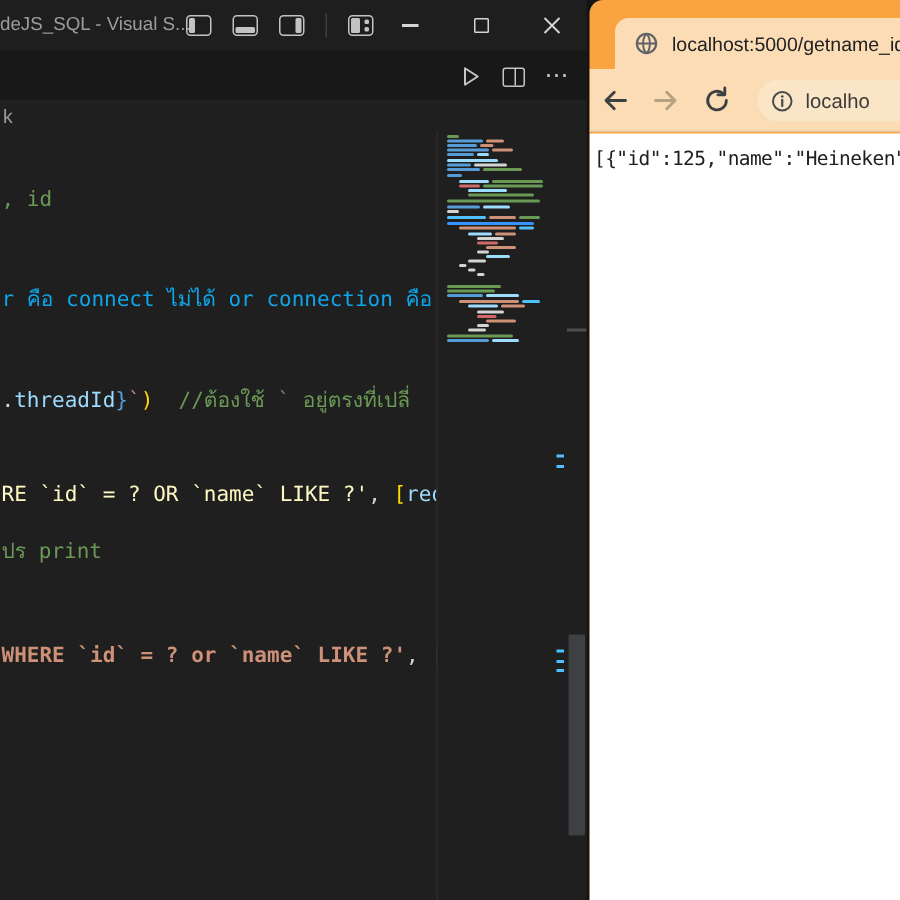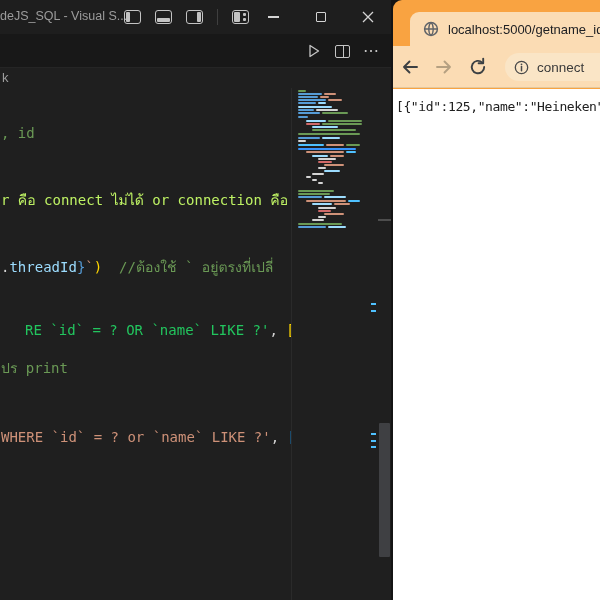--- a/index.html
+++ b/index.html
@@ -107,25 +107,25 @@
       <span class="split-ico"></span>
       <span class="more-ico">⋯</span>
     </div>
   </div>
 
   <div class="breadcrumb">k</div>
 
   <div class="editor">
     <div class="code-area">
         <div class="code-line" style="top: 34px;"><span style="color: rgb(106, 153, 85);">, id</span></div>
-        <div class="code-line" style="top: 101px;"><span style="color: #bef264;">r คือ connect ไม่ได้ or connection คือ</span></div>
+        <div class="code-line" style="top: 101px;"><span style="color: #0ea5e9;">r คือ connect ไม่ได้ or connection คือ</span></div>
         <div class="code-line" style="top: 168px;"><span style="color: rgb(212, 212, 212);">.</span><span style="color: rgb(156, 220, 254);">threadId</span><span style="color: rgb(86, 156, 214);">}</span><span style="color: rgb(206, 145, 120);">`</span><span style="color: rgb(255, 215, 0);">)</span><span style="color: rgb(212, 212, 212);">  </span><span style="color: rgb(106, 153, 85);">//ต้องใช้ ` อยู่ตรงที่เปลี่</span></div>
-        <div class="code-line" style="top: 231px;"><span style="color: #22c55e; margin-left: 24px;">RE `id` = ? OR `name` LIKE ?'</span><span style="color: rgb(212, 212, 212);">, </span><span style="color: rgb(255, 215, 0);">[</span><span style="color: rgb(156, 220, 254);">req</span></div>
+        <div class="code-line" style="top: 231px;"><span style="color: #fef9c3;">RE `id` = ? OR `name` LIKE ?'</span><span style="color: rgb(212, 212, 212);">, </span><span style="color: rgb(255, 215, 0);">[</span><span style="color: rgb(156, 220, 254);">req</span></div>
         <div class="code-line" style="top: 269px;"><span style="color: rgb(106, 153, 85);">ปร print</span></div>
-        <div class="code-line" style="top: 338px;"><span style="color: rgb(206, 145, 120);">WHERE `id` = ? or `name` LIKE ?'</span><span style="color: rgb(212, 212, 212);">, </span><span style="color: rgb(23, 159, 255);">[</span></div>
+        <div class="code-line" style="top: 338px;"><span style="color: rgb(206, 145, 120); font-weight: bold;">WHERE `id` = ? or `name` LIKE ?'</span><span style="color: rgb(212, 212, 212);">, </span><span style="color: rgb(23, 159, 255);">[</span></div>
       </div>
     <div class="minimap">
         <div class="mm-row" style="top: 2px; left: 6px;">
           <span class="mm-seg" style="width: 8px; background: rgb(106, 153, 85);"></span>
         </div>
         <div class="mm-row" style="top: 5px; left: 6px;">
           <span class="mm-seg" style="width: 24px; background: rgb(86, 156, 214);"></span>
           <span class="mm-seg" style="width: 12px; background: rgb(206, 145, 120);"></span>
         </div>
         <div class="mm-row" style="top: 8px; left: 6px;">
@@ -300,20 +300,20 @@
         <path d="M16.2 10 a6.2 6.2 0 1 1 -1.9 -4.4" fill="none" stroke="#3c4043" stroke-width="1.9" stroke-linecap="round"></path>
         <path d="M15.2 1.6 V6.2 H10.6" fill="none" stroke="#3c4043" stroke-width="1.9" stroke-linecap="round" stroke-linejoin="round"></path>
       </svg>
     </div>
     <div class="addr-pill">
       <svg width="15" height="15" viewBox="0 0 16 16">
         <circle cx="8" cy="8" r="6.6" fill="none" stroke="#4a4a4a" stroke-width="1.4"></circle>
         <path d="M8 7 V11.4" stroke="#4a4a4a" stroke-width="1.6" stroke-linecap="round"></path>
         <circle cx="8" cy="4.6" r="0.95" fill="#4a4a4a"></circle>
       </svg>
-      <span class="addr-text">connect</span>
+      <span class="addr-text">localho</span>
     </div>
   </div>
 
   <div class="bcontent">
     <pre>[{"id":125,"name":"Heineken","</pre>
   </div>
 </div>
 
 </body></html>

